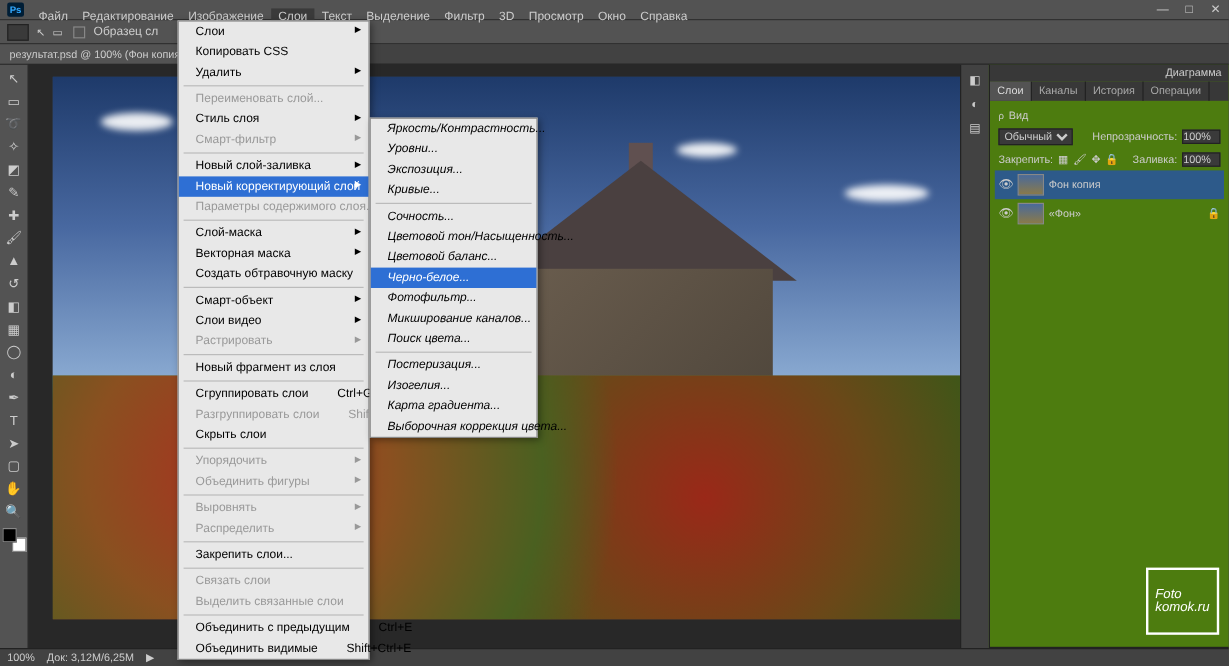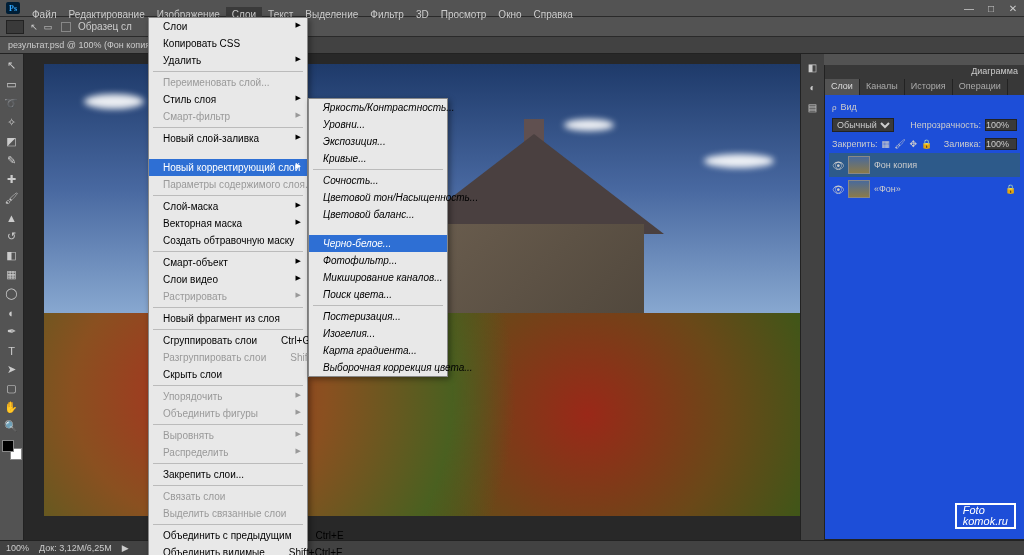--- a/index.html
+++ b/index.html
@@ -1,18 +1,18 @@
 <!DOCTYPE html>
 <html><head>
 <meta charset="utf-8">
 <style>
 * { margin: 0; padding: 0; box-sizing: border-box; font-family: Tahoma, Arial, sans-serif; }
 body { width: 1024px; height: 555px; background: #535353; overflow: hidden; position: relative; font-size: 10px; color: #ccc; }
 .menubar { height: 17px; background: #535353; display: flex; align-items: center; padding-left: 6px; border-bottom: 1px solid #2a2a2a; }
-.menubar .ps-icon { width: 14px; height: 12px; background: #001e36; color: #31a8ff; font-size: 8px; font-weight: bold; display: flex; align-items: center; justify-content: center; margin-right: 6px; border-radius: 2px; font-family: Liberation Serif, serif; }
+.menubar .ps-icon { width: 14px; height: 12px; background: #001e36; color: #31a8ff; font-size: 8px; font-weight: bold; display: flex; align-items: center; justify-content: center; margin-right: 6px; border-radius: 2px; }
 .menubar .menu-item { padding: 2px 6px; cursor: pointer; margin-top: 12px; }
 .menubar .menu-item.active { background: #3a3a3a; }
 .win-controls { position: absolute; right: 4px; top: 2px; display: flex; gap: 8px; }
 .win-controls span { width: 14px; height: 12px; display: flex; align-items: center; justify-content: center; color: #ccc; font-size: 10px; }
 .options-bar { height: 20px; background: #535353; border-bottom: 1px solid #2a2a2a; display: flex; align-items: center; padding-left: 6px; gap: 4px; }
 .options-bar .tool-preset { width: 18px; height: 14px; background: #3a3a3a; border: 1px solid #222; }
 .options-bar .arrow-icons { display: flex; gap: 2px; }
 .options-bar .arrow-icons span { width: 12px; height: 12px; display: inline-flex; align-items: center; justify-content: center; font-size: 9px; }
 .options-bar .checkbox { width: 10px; height: 10px; border: 1px solid #888; margin: 0 3px; }
 .doc-tab-bar { height: 17px; background: #424242; border-bottom: 1px solid #222; display: flex; }
@@ -29,43 +29,43 @@
 .sky { position: absolute; top: 0; left: 0; right: 0; height: 55%; background: linear-gradient(to bottom, #1e3a6a 0%, #4868a0 50%, #88a8d0 100%); }
 .cloud { position: absolute; background: rgba(255,255,255,0.9); border-radius: 50%; filter: blur(3px); }
 .c1 { width: 60px; height: 15px; top: 30px; left: 40px; }
 .c2 { width: 50px; height: 12px; top: 55px; left: 520px; }
 .c3 { width: 70px; height: 14px; top: 90px; left: 660px; }
 .house { position: absolute; top: 70px; left: 340px; width: 300px; height: 280px; }
 .roof { position: absolute; top: 0; left: 20px; width: 0; height: 0; border-left: 130px solid transparent; border-right: 130px solid transparent; border-bottom: 100px solid #4a4040; }
 .chimney { position: absolute; top: -15px; left: 140px; width: 20px; height: 35px; background: #605050; }
 .wall { position: absolute; top: 90px; left: 40px; width: 220px; height: 180px; background: linear-gradient(135deg, #6a5d4e, #4a4238); }
 .foliage { position: absolute; bottom: 0; left: 0; right: 0; height: 45%; background: radial-gradient(circle at 20% 40%, #aa3020 0%, #8a5020 20%, #4a6020 40%, transparent 50%), radial-gradient(circle at 70% 50%, #9a2818 0%, #6a4818 25%, #3a5818 45%, transparent 55%), linear-gradient(#5a6a30, #3a4a20); }
-.right-panels { width: 200px; background: #1d4ed8; border-left: 1px solid #222; display: flex; flex-direction: column; margin-top: 11px; }
+.right-panels { width: 200px; background: #4d7c0f; border-left: 1px solid #222; display: flex; flex-direction: column; }
 .panel-group { border-bottom: 1px solid #222; }
 .panel-tabs { display: flex; background: #383838; height: 16px; }
 .panel-tab { padding: 2px 6px; font-size: 9px; color: #aaa; border-right: 1px solid #222; }
 .panel-tab.active { background: #535353; color: #ddd; }
 .panel-body { padding: 4px; font-size: 9px; }
 .layer-row { display: flex; align-items: center; height: 24px; gap: 4px; padding: 1px 3px; }
 .layer-row.active { background: #2d5a8a; }
 .eye { width: 12px; font-size: 10px; }
 .thumb { width: 22px; height: 18px; background: linear-gradient(#4a6a9a, #8a7a4a); border: 1px solid #888; }
 .layer-controls { display: flex; align-items: center; gap: 4px; padding: 3px; font-size: 9px; }
 .layer-controls select { background: #3a3a3a; color: #ccc; border: 1px solid #222; font-size: 9px; height: 14px; }
 .layer-controls input { background: #3a3a3a; color: #ccc; border: 1px solid #222; width: 32px; font-size: 9px; height: 12px; }
 .dropdown-menu { position: absolute; background: #e8e8e8; border: 1px solid #888; box-shadow: 2px 2px 6px rgba(0,0,0,0.4); font-size: 10px; color: #000; z-index: 100; }
 .dropdown-menu .item { padding: 3px 20px 3px 14px; white-space: nowrap; display: flex; justify-content: space-between; gap: 24px; position: relative; }
 .dropdown-menu .item.disabled { color: #999; }
-.dropdown-menu .item.highlight { background: #2e6fd4; color: #fff; margin-top: 12px; }
+.dropdown-menu .item.highlight { background: #2e6fd4; color: #fff; }
 .dropdown-menu .item.has-sub::after { content: "▶"; font-size: 7px; position: absolute; right: 6px; }
 .dropdown-menu .sep { height: 1px; background: #bbb; margin: 2px 4px; }
 .menu1 { left: 148px; top: 17px; width: 160px; }
 .menu2 { left: 308px; top: 98px; width: 140px; font-style: italic; }
 .status-bar { height: 15px; background: #424242; border-top: 1px solid #222; display: flex; align-items: center; padding: 0 6px; font-size: 9px; gap: 10px; }
-.watermark { position: absolute; right: 8px; bottom: 26px; border: 2px solid #fff; padding: 0 6px; color: #fff; font-size: 11px; font-style: italic; line-height: 11px; z-index: 50; }
+.watermark { position: absolute; right: 8px; bottom: 26px; border: 2px solid #fff; padding: 15px 6px; color: #fff; font-size: 11px; font-style: italic; line-height: 11px; z-index: 50; }
 .collapsed-dock { width: 24px; background: #424242; border-left: 1px solid #222; display:flex; flex-direction:column; align-items:center; padding-top:4px; gap:2px;}
 .collapsed-dock .dock-btn { width:18px; height:18px; display:flex; align-items:center; justify-content:center; font-size:10px; color:#ccc; }
 </style>
 </head>
 <body>
 
 <div class="menubar">
   <div class="ps-icon">Ps</div>
   <div id="menubar-items" style="display: flex;">
       <div class="menu-item">Файл</div>

